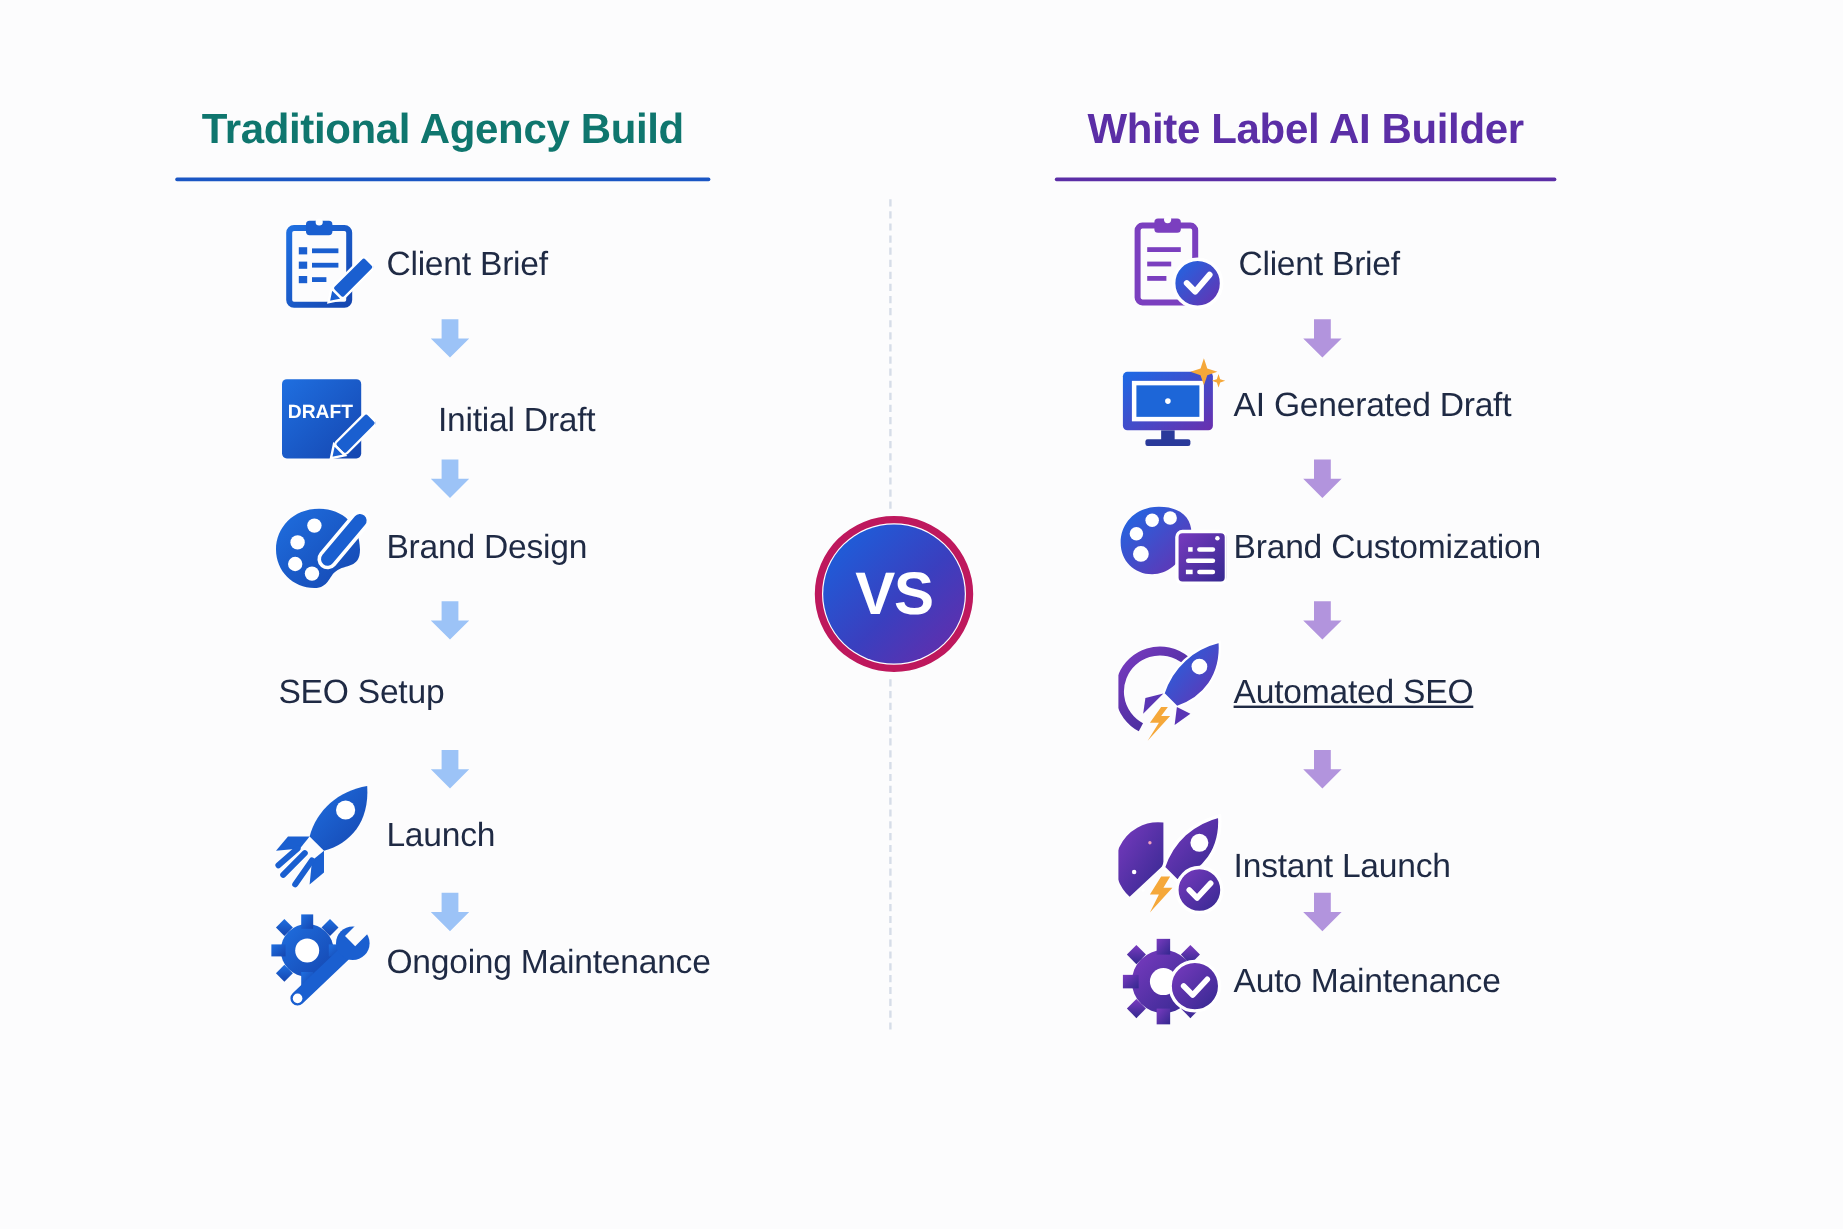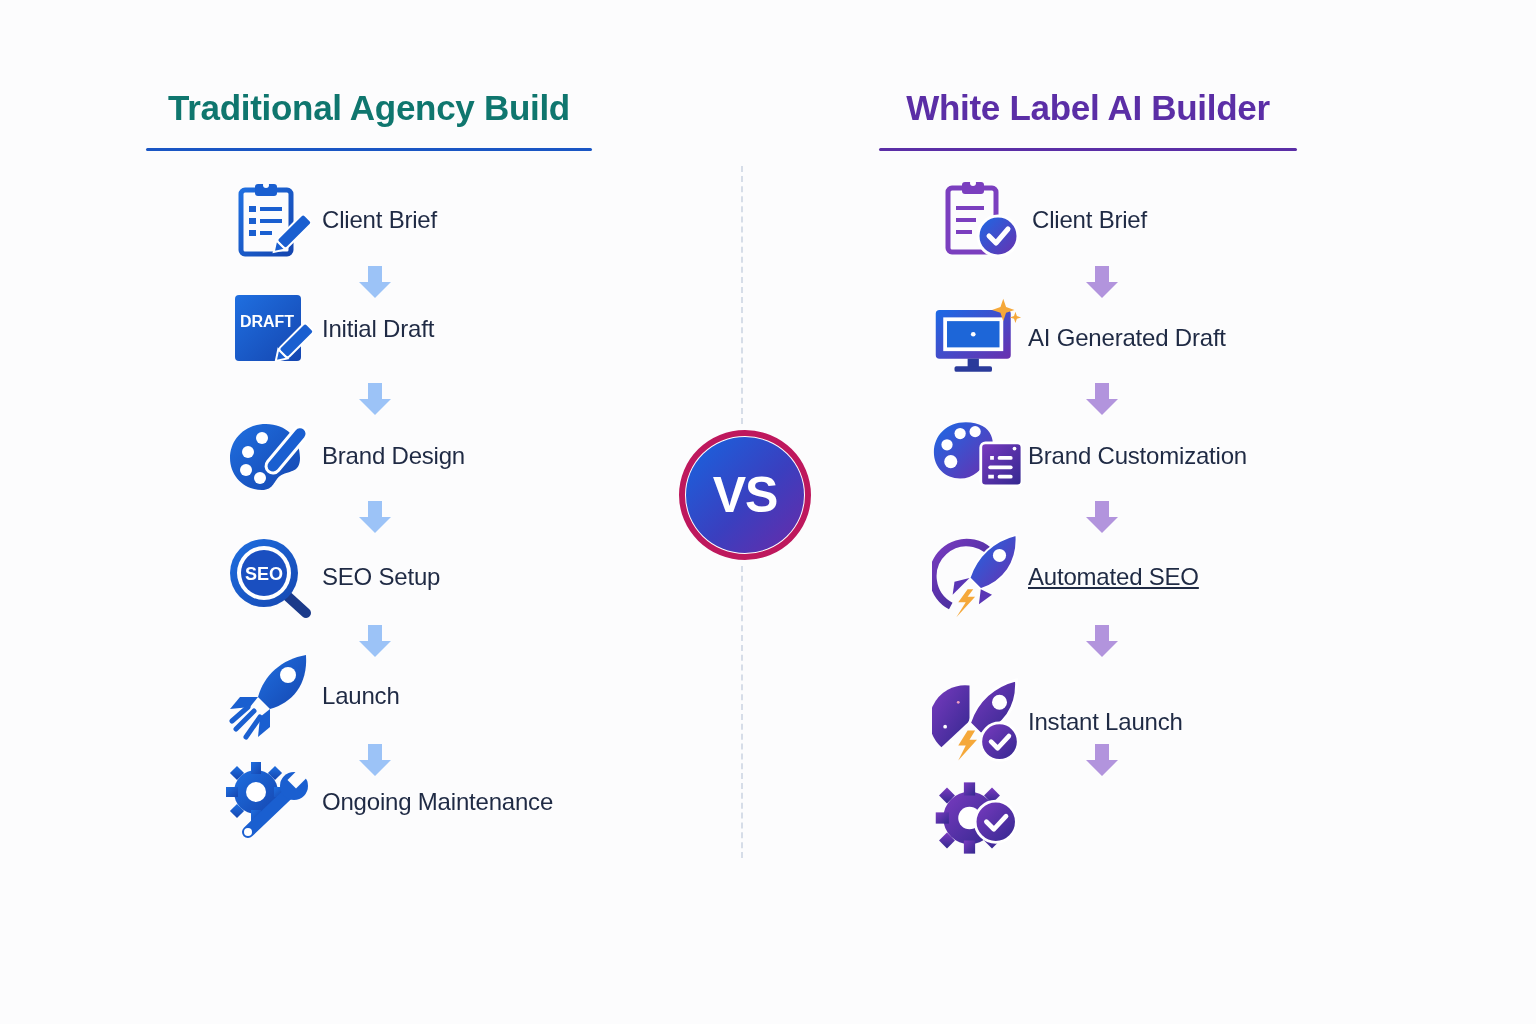--- a/index.html
+++ b/index.html
@@ -28,21 +28,21 @@
   }
   .vs-inner {
     width: 118px; height: 116px; border-radius: 50%;
     background: linear-gradient(135deg, #1765e0 0%, #3a3fbf 55%, #6a2aa8 100%);
     display: flex; align-items: center; justify-content: center;
     color: #fff; font-weight: 700; font-size: 50px; letter-spacing: -1px;
   }
 
   .step { position: absolute; display: flex; align-items: center; height: 84px; }
   .step .icon { width: 90px; height: 84px; display: flex; align-items: center; justify-content: center; flex: 0 0 90px; }
-  .step .label { font-size: 24px; color: #1f2a44; white-space: nowrap; margin-left: 6px; letter-spacing: -0.2px; }
+  .step .label { font-size: 28px; color: #1f2a44; white-space: nowrap; margin-left: 6px; letter-spacing: -0.2px; }
 
   .arrow { position: absolute; width: 34px; height: 34px; }
 </style>
 </head>
 <body>
 
 <div class="col-title left">Traditional Agency Build</div>
 <div class="title-rule left"></div>
 <div class="col-title right">White Label AI Builder</div>
 <div class="title-rule right"></div>
@@ -87,21 +87,21 @@
           <polygon points="52,68 65,68 58.5,78" fill="#1a5fd0" stroke="#fff" stroke-width="2"></polygon>
         </g>
     </svg>
   </div>
   <span class="label">Client Brief</span>
 </div>
 <svg class="arrow" style="left:358px; top:265px;" viewBox="0 0 34 34">
     <polygon points="10,1 24,1 24,17 33,17 17,33 1,17 10,17" fill="#9cc3f7"></polygon>
   </svg>
 
-<div class="step" style="left:226px; top:287px;">
+<div class="step" style="left:226px; top:308px;gap:43px;">
   <div class="icon">
     <svg width="84" height="80" viewBox="0 0 84 80">
       <rect x="6" y="6" width="66" height="66" rx="4" fill="url(#gBlue)"></rect>
       <text x="38" y="38" font-family="Liberation Sans, sans-serif" font-weight="700" font-size="16" fill="#fff" text-anchor="middle">DRAFT</text>
       <g transform="rotate(45 62 56)">
           <rect x="56" y="30" width="13" height="38" rx="3" fill="#1a5fd0" stroke="#fff" stroke-width="2"></rect>
           <polygon points="56,68 69,68 62.5,78" fill="#1a5fd0" stroke="#fff" stroke-width="2"></polygon>
         </g>
     </svg>
   </div>
@@ -124,29 +124,20 @@
         </g>
     </svg>
   </div>
   <span class="label">Brand Design</span>
 </div>
 <svg class="arrow" style="left:358px; top:500px;" viewBox="0 0 34 34">
     <polygon points="10,1 24,1 24,17 33,17 17,33 1,17 10,17" fill="#9cc3f7"></polygon>
   </svg>
 
 <div class="step" style="left:226px; top:535px;">
-  <div class="icon">
-    <svg width="90" height="84" viewBox="0 0 90 84">
-      <line x1="58" y1="58" x2="80" y2="78" stroke="#1b3a8a" stroke-width="10" stroke-linecap="round"></line>
-      <circle cx="38" cy="38" r="34" fill="url(#gBlue)"></circle>
-      <circle cx="38" cy="38" r="27" fill="#fff"></circle>
-      <circle cx="38" cy="38" r="23" fill="#1a4fc0"></circle>
-      <text x="38" y="45" font-family="Liberation Sans, sans-serif" font-weight="700" font-size="18" fill="#fff" text-anchor="middle">SEO</text>
-    </svg>
-  </div>
   <span class="label">SEO Setup</span>
 </div>
 <svg class="arrow" style="left:358px; top:624px;" viewBox="0 0 34 34">
     <polygon points="10,1 24,1 24,17 33,17 17,33 1,17 10,17" fill="#9cc3f7"></polygon>
   </svg>
 
 <div class="step" style="left:226px; top:654px;">
   <div class="icon">
     <svg width="90" height="90" viewBox="0 0 90 90">
       <path d="M80 4 C56 8 38 24 32 46 L44 58 C66 52 82 34 80 4 Z" fill="url(#gBlue)"></path>
@@ -295,13 +286,14 @@
         <rect x="10" y="12" width="12" height="12" transform="rotate(45 16 18)"></rect>
         <rect x="58" y="12" width="12" height="12" transform="rotate(45 64 18)"></rect>
         <rect x="10" y="60" width="12" height="12" transform="rotate(45 16 66)"></rect>
         <rect x="58" y="60" width="12" height="12" transform="rotate(45 64 66)"></rect>
       </g>
       <circle cx="40" cy="42" r="12" fill="#fff"></circle>
       <circle cx="68" cy="46" r="22" fill="url(#gPurple)" stroke="#fff" stroke-width="3"></circle>
       <polyline points="58,46 66,54 79,40" fill="none" stroke="#fff" stroke-width="5" stroke-linecap="round" stroke-linejoin="round"></polyline>
     </svg>
   </div>
+  <span class="label">Auto Maintenance</span>
 </div>
 
 </body></html>

